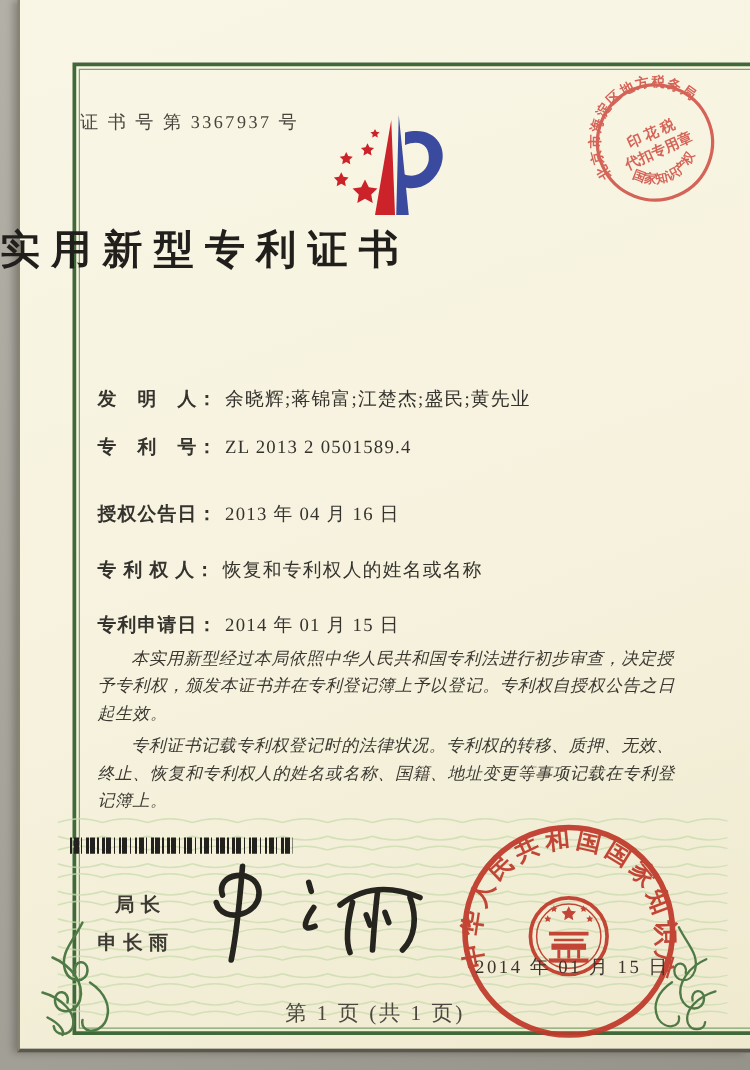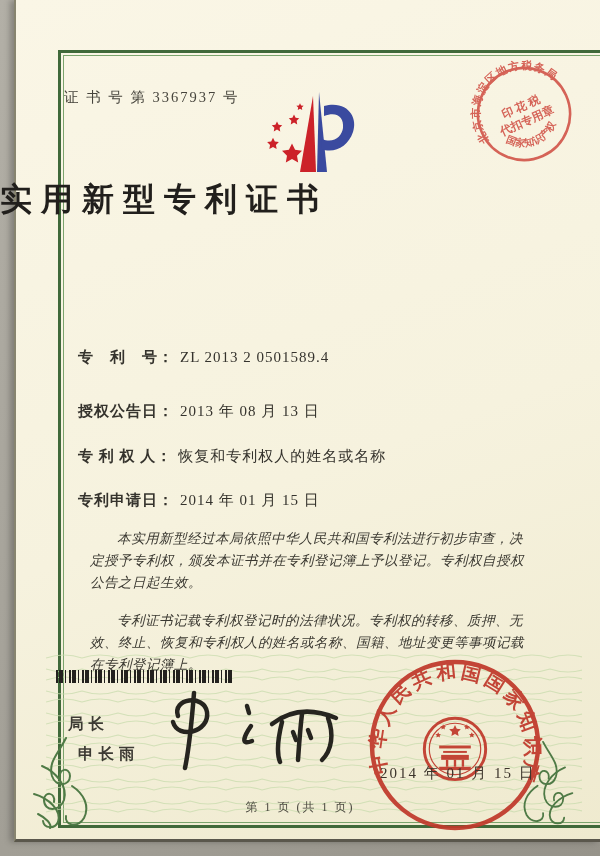--- a/index.html
+++ b/index.html
@@ -15,27 +15,27 @@
   .frame::after{content:'';position:absolute;inset:2px;border:1px solid #7ba46d;pointer-events:none;}
   .abs{position:absolute;}
   .cert-no{left:64px;top:88px;font-size:14.5px;letter-spacing:2px;color:#46443c;}
   .title{left:0;right:0;top:178px;text-align:left;font-size:32px;font-weight:700;
          letter-spacing:9px;color:#211f1c;}
   .frow{left:78px;right:30px;font-size:15px;color:#35332d;white-space:nowrap;}
   .frow .lab{font-weight:600;letter-spacing:1px;}
   .frow .val{margin-left:6px;letter-spacing:1px;}
   .paras{left:74px;top:512px;width:472px;font-size:13.5px;line-height:22px;
          color:#3a3831;font-style:italic;}
-  .paras p{margin:16px;text-indent:2em;letter-spacing:.5px;}
+  .paras p{margin:4px;text-indent:2em;letter-spacing:.5px;}
   .barcode{left:56px;top:670px;width:178px;height:13px;
     background:repeating-linear-gradient(90deg,#23211e 0 2px,transparent 2px 3px,
       #23211e 3px 7px,transparent 7px 9px,#23211e 9px 10px,transparent 10px 13px);}
   .signoff{font-size:15.5px;font-weight:600;letter-spacing:5px;color:#3c3a33;}
   .seal-date{left:380px;top:764px;font-size:15px;letter-spacing:2px;color:#3c342b;z-index:6;}
-  .footer{left:0;right:0;top:799px;text-align:center;font-size:12px;
+  .footer{left:0;right:0;top:799px;text-align:center;font-size:17px;
           letter-spacing:2px;color:#4a483f;}
   svg{display:block;}
   .deco{pointer-events:none;}
 </style>
 </head>
 <body>
 
 <svg width="0" height="0" style="position:absolute">
   <defs>
     <path id="star-shape" d="M0,-10 L2.94,-4.05 L9.51,-3.09 L4.76,1.55 L5.88,8.09 L0,4.7 L-5.88,8.09 L-4.76,1.55 L-9.51,-3.09 L-2.94,-4.05 Z"></path>
@@ -107,41 +107,44 @@
     <path d="M74,20 C98,14 108,32 103,46 C98,61 84,68 71,63 L72,53 C84,58 92,50 93,42 C94,31 87,25 74,30 Z" fill="#3a4a9f"></path>
     <use href="#star-shape" transform="translate(50,21) scale(0.38)" fill="#cc2229"></use>
     <use href="#star-shape" transform="translate(44,34) scale(0.55)" fill="#cc2229"></use>
     <use href="#star-shape" transform="translate(27,41) scale(0.55)" fill="#cc2229"></use>
     <use href="#star-shape" transform="translate(23,58) scale(0.62)" fill="#cc2229"></use>
     <use href="#star-shape" transform="translate(42,68) scale(1.05)" fill="#cc2229"></use>
   </svg>
 
   <div class="abs title">实用新型专利证书</div>
 
+  <div class="abs frow" style="top:310px">
+    <span class="lab">发　明　人：</span><span class="val">余晓辉;蒋锦富;江楚杰;盛民;黄先业</span>
+  </div>
   <div class="abs frow" style="top:348px">
     <span class="lab">专　利　号：</span><span class="val">ZL 2013 2 0501589.4</span>
   </div>
   <div class="abs frow" style="top:402px">
-    <span class="lab">授权公告日：</span><span class="val">2013 年 08 月 13 日</span>
+    <span class="lab">授权公告日：</span><span class="val">2013 年 04 月 16 日</span>
   </div>
   <div class="abs frow" style="top:447px">
     <span class="lab">专 利 权 人：</span><span class="val">恢复和专利权人的姓名或名称</span>
   </div>
   <div class="abs frow" style="top:491px">
     <span class="lab">专利申请日：</span><span class="val">2014 年 01 月 15 日</span>
   </div>
 
   <div class="abs paras">
     <p>本实用新型经过本局依照中华人民共和国专利法进行初步审查，决定授予专利权，颁发本证书并在专利登记簿上予以登记。专利权自授权公告之日起生效。</p>
     <p>专利证书记载专利权登记时的法律状况。专利权的转移、质押、无效、终止、恢复和专利权人的姓名或名称、国籍、地址变更等事项记载在专利登记簿上。</p>
   </div>
 
   <div class="abs barcode"></div>
 
-  <div class="abs signoff" style="left:68px;top:714px">局长</div>
+  <div class="abs signoff" style="left:92px;top:714px">局长</div>
   <div class="abs signoff" style="left:78px;top:744px">申长雨</div>
 
   <svg class="abs deco" style="left:150px;top:690px" width="196" height="82" viewBox="0 0 196 82">
     <g fill="none" stroke="#26241f" stroke-width="4.5" stroke-linecap="round">
       <path d="M28,26 C22,8 54,4 57,22 C60,42 28,50 23,32"></path>
       <path d="M44,3 C42,28 40,54 35,78"></path>
       <path d="M97,16 L99,23"></path>
       <path d="M101,36 C94,46 90,56 102,51"></path>
       <path d="M122,34 C140,20 162,18 186,28"></path>
       <path d="M132,32 C128,48 126,62 130,72"></path>

